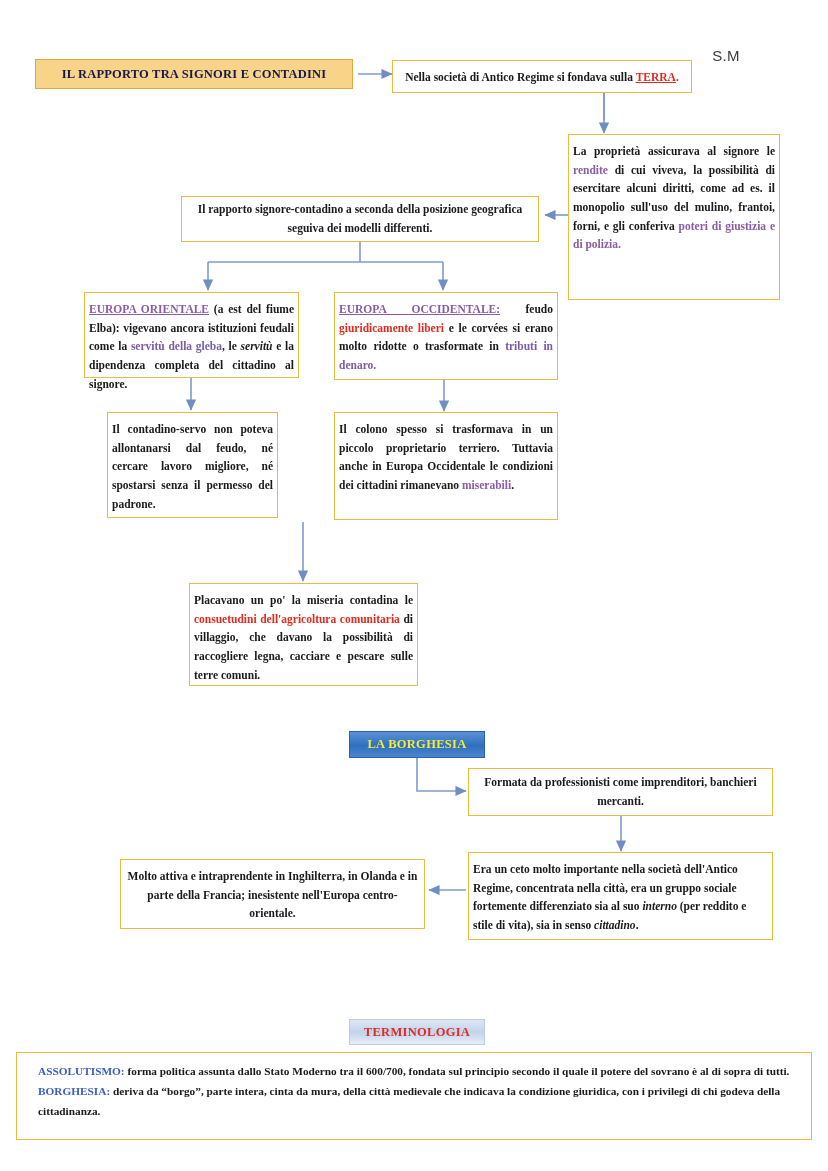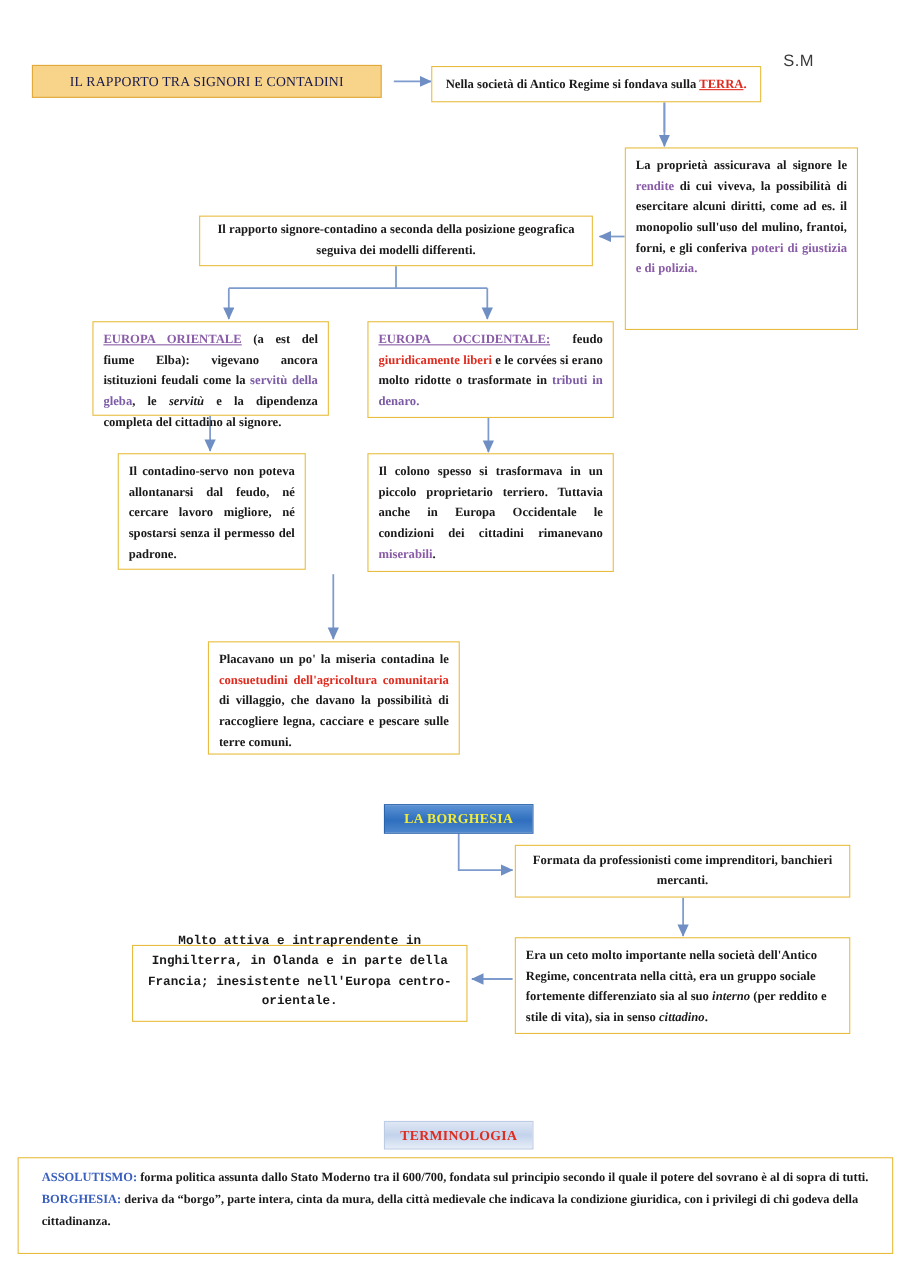--- a/index.html
+++ b/index.html
@@ -22,41 +22,41 @@
   }
   .node {
     position: absolute;
     box-sizing: border-box;
     background: #ffffff;
     border: 1.5px solid #e8bd3f;
     color: #1a1a1a;
     font-weight: bold;
     font-size: 11.5px;
     line-height: 1.62;
-    padding: 7px 9px;
+    padding: 7px 4px;
   }
   .just { text-align: justify; text-align-last: left; }
   .ctr  { text-align: center; }
   .purple { color: #8a5ca8; }
   .purple2 { color: #7b5aa6; }
   .red { color: #e02b1f; }
   .blue { color: #3a5fbd; }
   .ital { font-style: italic; }
   .u { text-decoration: underline; }
 
   
   #title-banner {
     position: absolute;
-    left: 29px; top: 59px;
+    left: 35px; top: 59px;
     width: 318px; height: 30px;
     box-sizing: border-box;
     background: #f7d48a;
     border: 1.5px solid #e0a93a;
     color: #17184a;
-    font-weight: normal;
+    font-weight: bold;
     font-size: 12.5px;
     letter-spacing: 0.2px;
     display: flex; align-items: center; justify-content: center;
     text-align: center;
   }
   #sm-mark {
     position: absolute;
     right: 88px; top: 47px;
     font-family: "Liberation Sans", sans-serif;
     font-size: 15px;
@@ -185,21 +185,21 @@
   <div class="banner" id="banner-borghesia">LA BORGHESIA</div>
 
   <div class="node ctr" id="n-formata" style="left:468px; top:768px; width:305px; height:48px; display:flex; align-items:center;">
     <span style="width:100%">Formata da professionisti come imprenditori, banchieri mercanti.</span>
   </div>
 
   <div class="node" id="n-ceto" style="left:468px; top:852px; width:305px; height:88px; text-align:left;">
     <span>Era un ceto molto importante nella società dell'Antico Regime, concentrata nella città, era un gruppo sociale fortemente differenziato sia al suo </span><span class="ital">interno</span><span> (per reddito e stile di vita), sia in senso </span><span class="ital">cittadino</span><span>.</span>
   </div>
 
-  <div class="node ctr" id="n-attiva" style="left:120px; top:859px; width:305px; height:70px; display:flex; align-items:flex-end;font-family:Liberation Mono, monospace;">
+  <div class="node ctr" id="n-attiva" style="left:120px; top:859px; width:305px; height:70px; display:flex; align-items:flex-start;">
     <span style="width:100%">Molto attiva e intraprendente in Inghilterra, in Olanda e in parte della Francia; inesistente nell'Europa centro-orientale.</span>
   </div>
 
   <div class="banner" id="banner-terminologia">TERMINOLOGIA</div>
 
   <div id="termbox">
     <div>
       <span class="blue">ASSOLUTISMO:</span><span> forma politica assunta dallo Stato Moderno tra il 600/700, fondata sul principio secondo il quale il potere del sovrano è al di sopra di tutti.</span>
     </div>
     <div>

